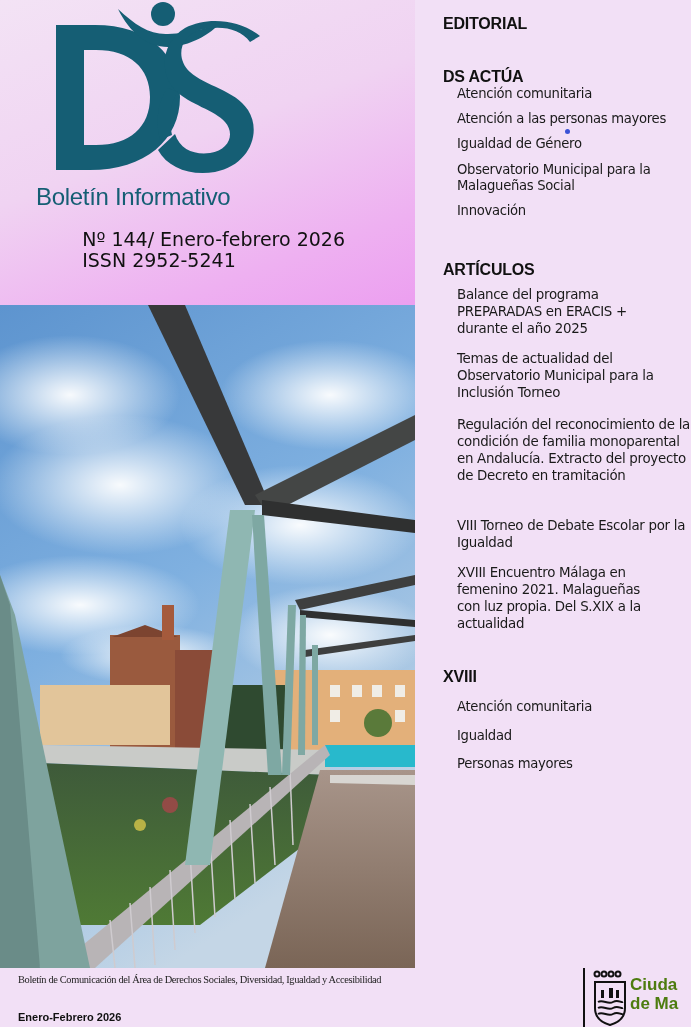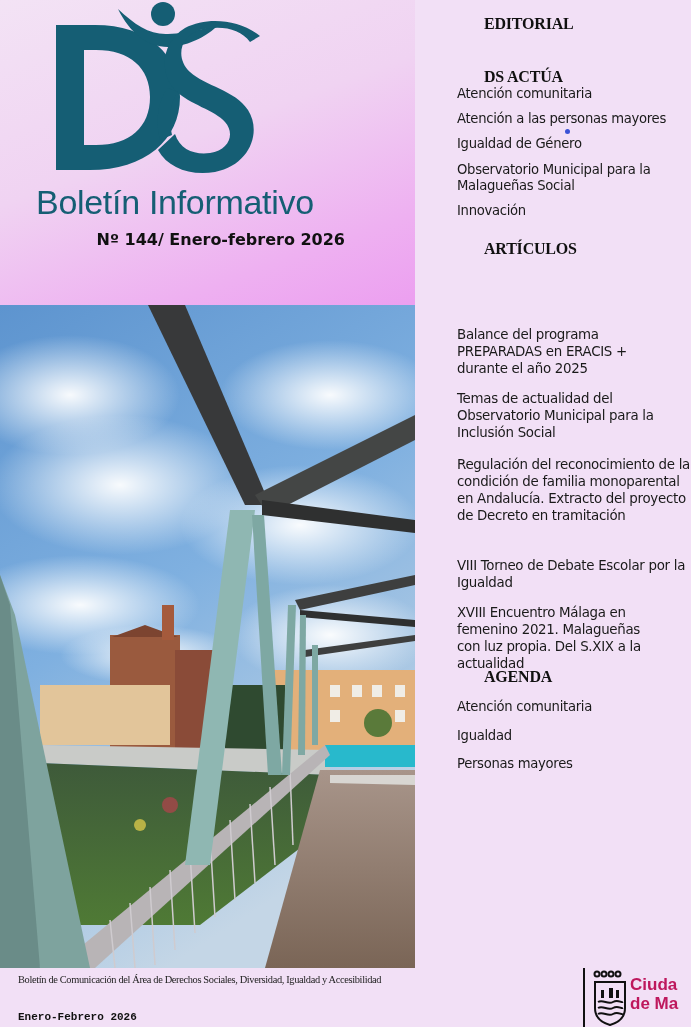--- a/index.html
+++ b/index.html
@@ -13,66 +13,66 @@
   
   .cover-header {
     position: absolute; left: 0; top: 0; width: 415px; height: 305px;
     background: linear-gradient(160deg, #f3e3f5 0%, #f0d3f2 45%, #eeb0f1 80%, #ec9ff0 100%);
     overflow: hidden;
   }
   .logo { position: absolute; left: 50px; top: 0; width: 230px; height: 178px; }
   .subtitle {
     position: absolute; left: 36px; top: 183px;
     font-family: "Liberation Sans", sans-serif;
-    font-size: 34px; color: #155e74; letter-spacing: -0.3px;
+    font-size: 24px; color: #155e74; letter-spacing: -0.3px;
   }
   .issue-line {
     position: absolute; right: 70px; top: 229px; text-align: left;
-    font-family: "DejaVu Sans", sans-serif; font-weight: bold;
-    font-size: 16px; color: #111; line-height: 21px;
+    font-family: "DejaVu Sans", sans-serif; font-weight: normal;
+    font-size: 19px; color: #111; line-height: 21px;
   }
   
   .photo {
     position: absolute; left: 0; top: 305px; width: 415px; height: 663px; overflow: hidden;
   }
   .photo svg { display: block; }
   
   .toc { position: absolute; left: 443px; top: 0; width: 248px; }
   .toc-heading {
     position: absolute; left: 0;
-    font-family: Liberation Serif, serif; font-weight: bold;
-    font-size: 16px; color: #111; letter-spacing: -0.2px; white-space: nowrap; margin-left: 41px;
+    font-family: Liberation Sans, sans-serif; font-weight: bold;
+    font-size: 16px; color: #111; letter-spacing: -0.2px; white-space: nowrap;
   }
   .toc-item {
     position: absolute; left: 14px; width: 240px;
     font-family: "DejaVu Sans", sans-serif;
     font-size: 13.2px; line-height: 16px; color: #1a1a1a; letter-spacing: -0.3px;
     cursor: pointer;
   }
-  .toc-item.article { font-size: 13.4px; line-height: 17px; margin-top: 40px; }
+  .toc-item.article { font-size: 13.4px; line-height: 17px; }
   .cursor-dot {
     position: absolute; left: 565px; top: 129px; width: 5px; height: 5px;
     background: #3a52d6; border-radius: 50%;
   }
   
   .footer-text {
     position: absolute; left: 18px; top: 974px;
     font-family: Liberation Serif, serif; font-size: 10.4px; color: #222;
     letter-spacing: -0.35px; white-space: nowrap;
   }
   .footer-date {
     position: absolute; left: 18px; top: 1011px;
-    font-family: Liberation Mono, monospace; font-weight: bold; font-size: 11px; color: #111;
+    font-family: Liberation Sans, sans-serif; font-weight: bold; font-size: 11px; color: #111;
   }
   .city-logo { position: absolute; left: 583px; top: 966px; width: 108px; height: 61px; }
   .city-divider { position: absolute; left: 583px; top: 968px; width: 2px; height: 59px; background: #111; }
   .city-name {
     position: absolute; left: 630px; top: 975px;
     font-family: "Liberation Sans", sans-serif; font-weight: bold;
-    font-size: 17px; line-height: 19px; color: #be185d; white-space: pre;
+    font-size: 17px; line-height: 19px; color: #4d7c0f; white-space: pre;
   }
 </style>
 </head>
 <body>
 
 <div class="cover-header">
   <svg class="logo" viewBox="0 0 230 178">
 
     <path d="M6 25 L6 170 L40 170 C95 170 130 140 130 97 C130 55 98 25 45 25 Z M34 50 L46 50 C80 50 100 68 100 97 C100 127 80 145 46 145 L34 145 Z" fill="#155e74"></path>
 
@@ -80,20 +80,21 @@
 
     <path d="M68 9 C85 25 100 35 118 34 C140 33 160 28 171 22 C160 35 140 46 118 47 C97 47 80 33 68 9 Z" fill="#155e74"></path>
 
     <path d="M200 42 C190 28 170 25 150 30 C130 36 125 58 140 72 C155 86 185 90 198 110 C212 132 200 165 165 172 C140 176 118 168 108 150 L125 134 C130 150 145 155 160 153 C180 150 185 133 175 122 C165 110 140 105 125 90 C108 72 112 42 135 28 C158 16 190 20 210 36 Z" fill="#155e74"></path>
 
     <path d="M118 88 C108 100 105 120 110 140 L122 135 C118 118 120 102 128 92 Z" fill="#155e74"></path>
   </svg>
   <div class="subtitle">Boletín Informativo</div>
   <div class="issue-line">
     <div>Nº 144/ Enero-febrero 2026</div>
+    <div>ISSN 2952-5241</div>
   </div>
 </div>
 
 <div class="photo">
   <svg width="415" height="663" viewBox="0 0 415 663">
     <defs>
       <linearGradient id="sky" x1="0" y1="0" x2="0.4" y2="1">
         <stop offset="0" stop-color="#5d94cf"></stop>
         <stop offset="0.5" stop-color="#7fb0e0"></stop>
         <stop offset="1" stop-color="#c4d6e6"></stop>
@@ -183,28 +184,28 @@
 <nav class="toc">
   <div class="toc-heading" style="top:15px">EDITORIAL</div>
 
   <div class="toc-heading" style="top:68px">DS ACTÚA</div>
   <div class="toc-item" style="top:86px">Atención comunitaria</div>
   <div class="toc-item" style="top:111px">Atención a las personas mayores</div>
   <div class="toc-item" style="top:136px">Igualdad de Género</div>
   <div class="toc-item" style="top:162px; width:225px">Observatorio Municipal para la Malagueñas Social</div>
   <div class="toc-item" style="top:203px">Innovación</div>
 
-  <div class="toc-heading" style="top:240px">ARTÍCULOS</div>
+  <div class="toc-heading" style="top:261px">ARTÍCULOS</div>
   <div class="toc-item article" style="top:286px; width:185px">Balance del programa PREPARADAS en ERACIS + durante el año 2025</div>
-  <div class="toc-item article" style="top:350px; width:222px">Temas de actualidad del Observatorio Municipal para la Inclusión Social</div>
+  <div class="toc-item article" style="top:350px; width:222px">Temas de actualidad del Observatorio Municipal para la Inclusión Torneo</div>
   <div class="toc-item article" style="top:416px; width:236px">Regulación del reconocimiento de la condición de familia monoparental en Andalucía. Extracto del proyecto de Decreto en tramitación</div>
   <div class="toc-item article" style="top:517px; width:236px">VIII Torneo de Debate Escolar por la Igualdad</div>
   <div class="toc-item article" style="top:564px; width:200px">XVIII Encuentro Málaga en femenino 2021. Malagueñas con luz propia. Del S.XIX a la actualidad</div>
 
-  <div class="toc-heading" style="top:668px">AGENDA</div>
+  <div class="toc-heading" style="top:668px">XVIII</div>
   <div class="toc-item" style="top:699px">Atención comunitaria</div>
   <div class="toc-item" style="top:728px">Igualdad</div>
   <div class="toc-item" style="top:756px">Personas mayores</div>
 </nav>
 
 <div class="cursor-dot"></div>
 
 <div class="footer-text">Boletín de Comunicación del Área de Derechos Sociales, Diversidad, Igualdad y Accesibilidad</div>
 <div class="footer-date">Enero-Febrero 2026</div>
 

